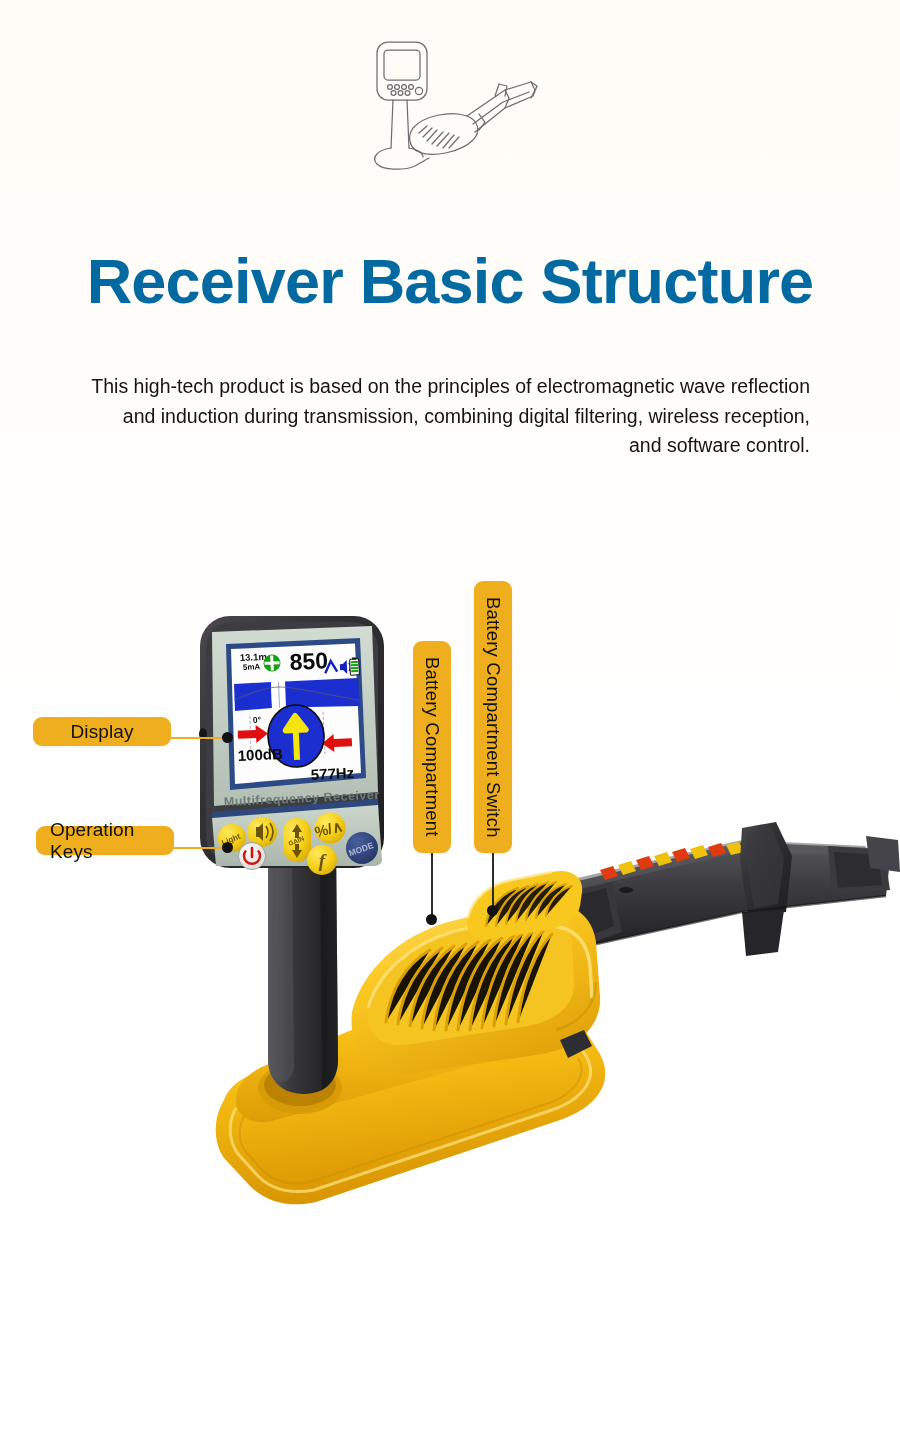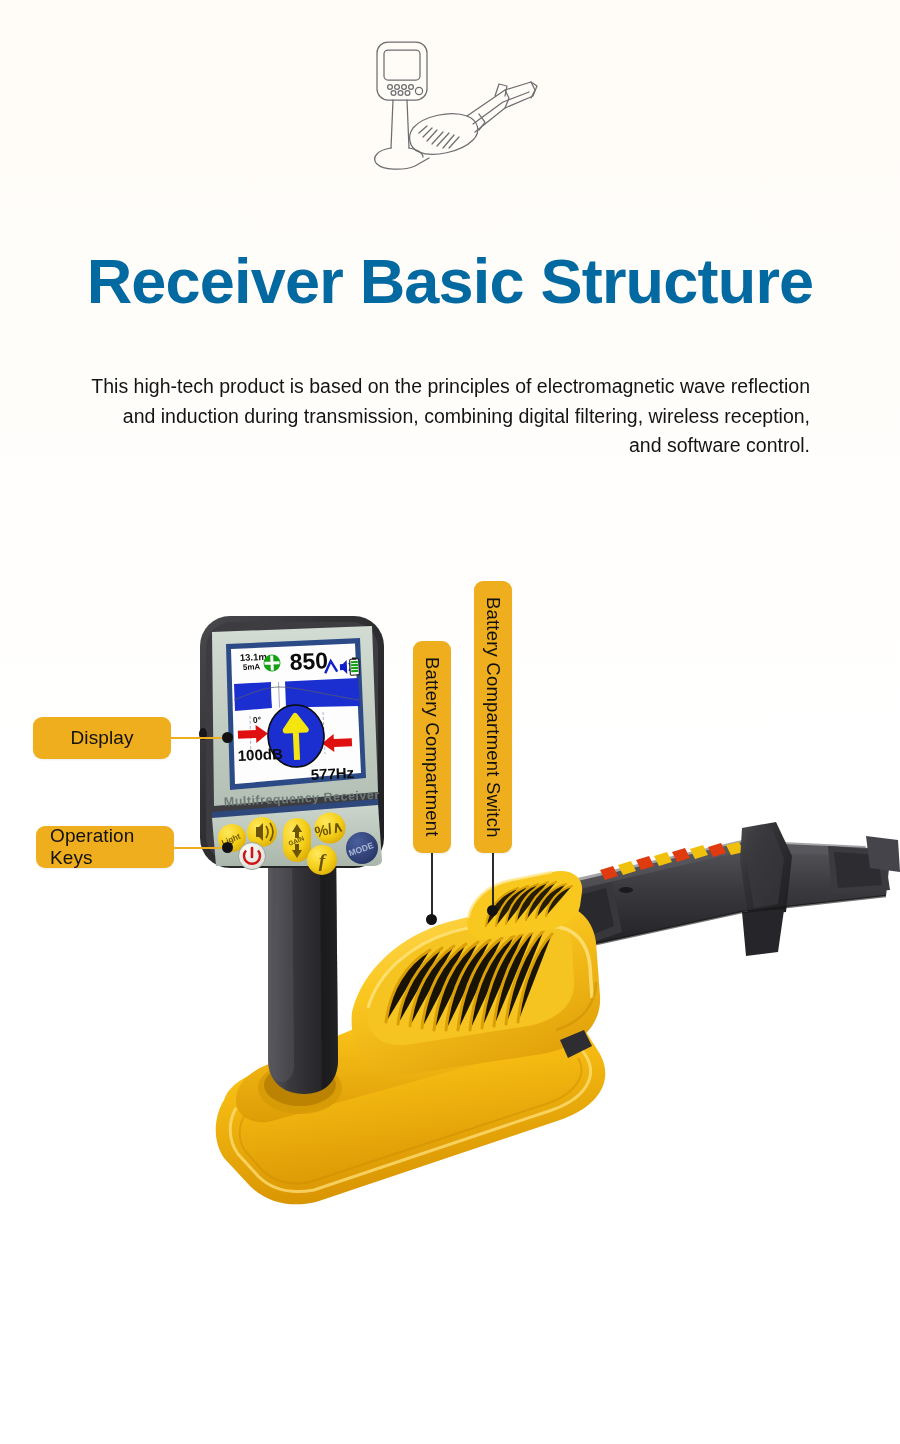--- a/index.html
+++ b/index.html
@@ -69,21 +69,21 @@
     border-radius: 9px;
     color: #111111;
     display: flex;
     align-items: center;
     justify-content: center;
     font-weight: 500;
     box-shadow: 0 1px 2px rgba(0,0,0,0.07);
   }
 
   .callout.horiz {
-    height: 42px;
+    height: 29px;
     font-size: 19px;
     padding: 0 14px;
     letter-spacing: 0.1px;
   }
 
   .callout.vert {
     width: 38px;
     font-size: 18.5px;
     writing-mode: vertical-rl;
     text-orientation: mixed;

